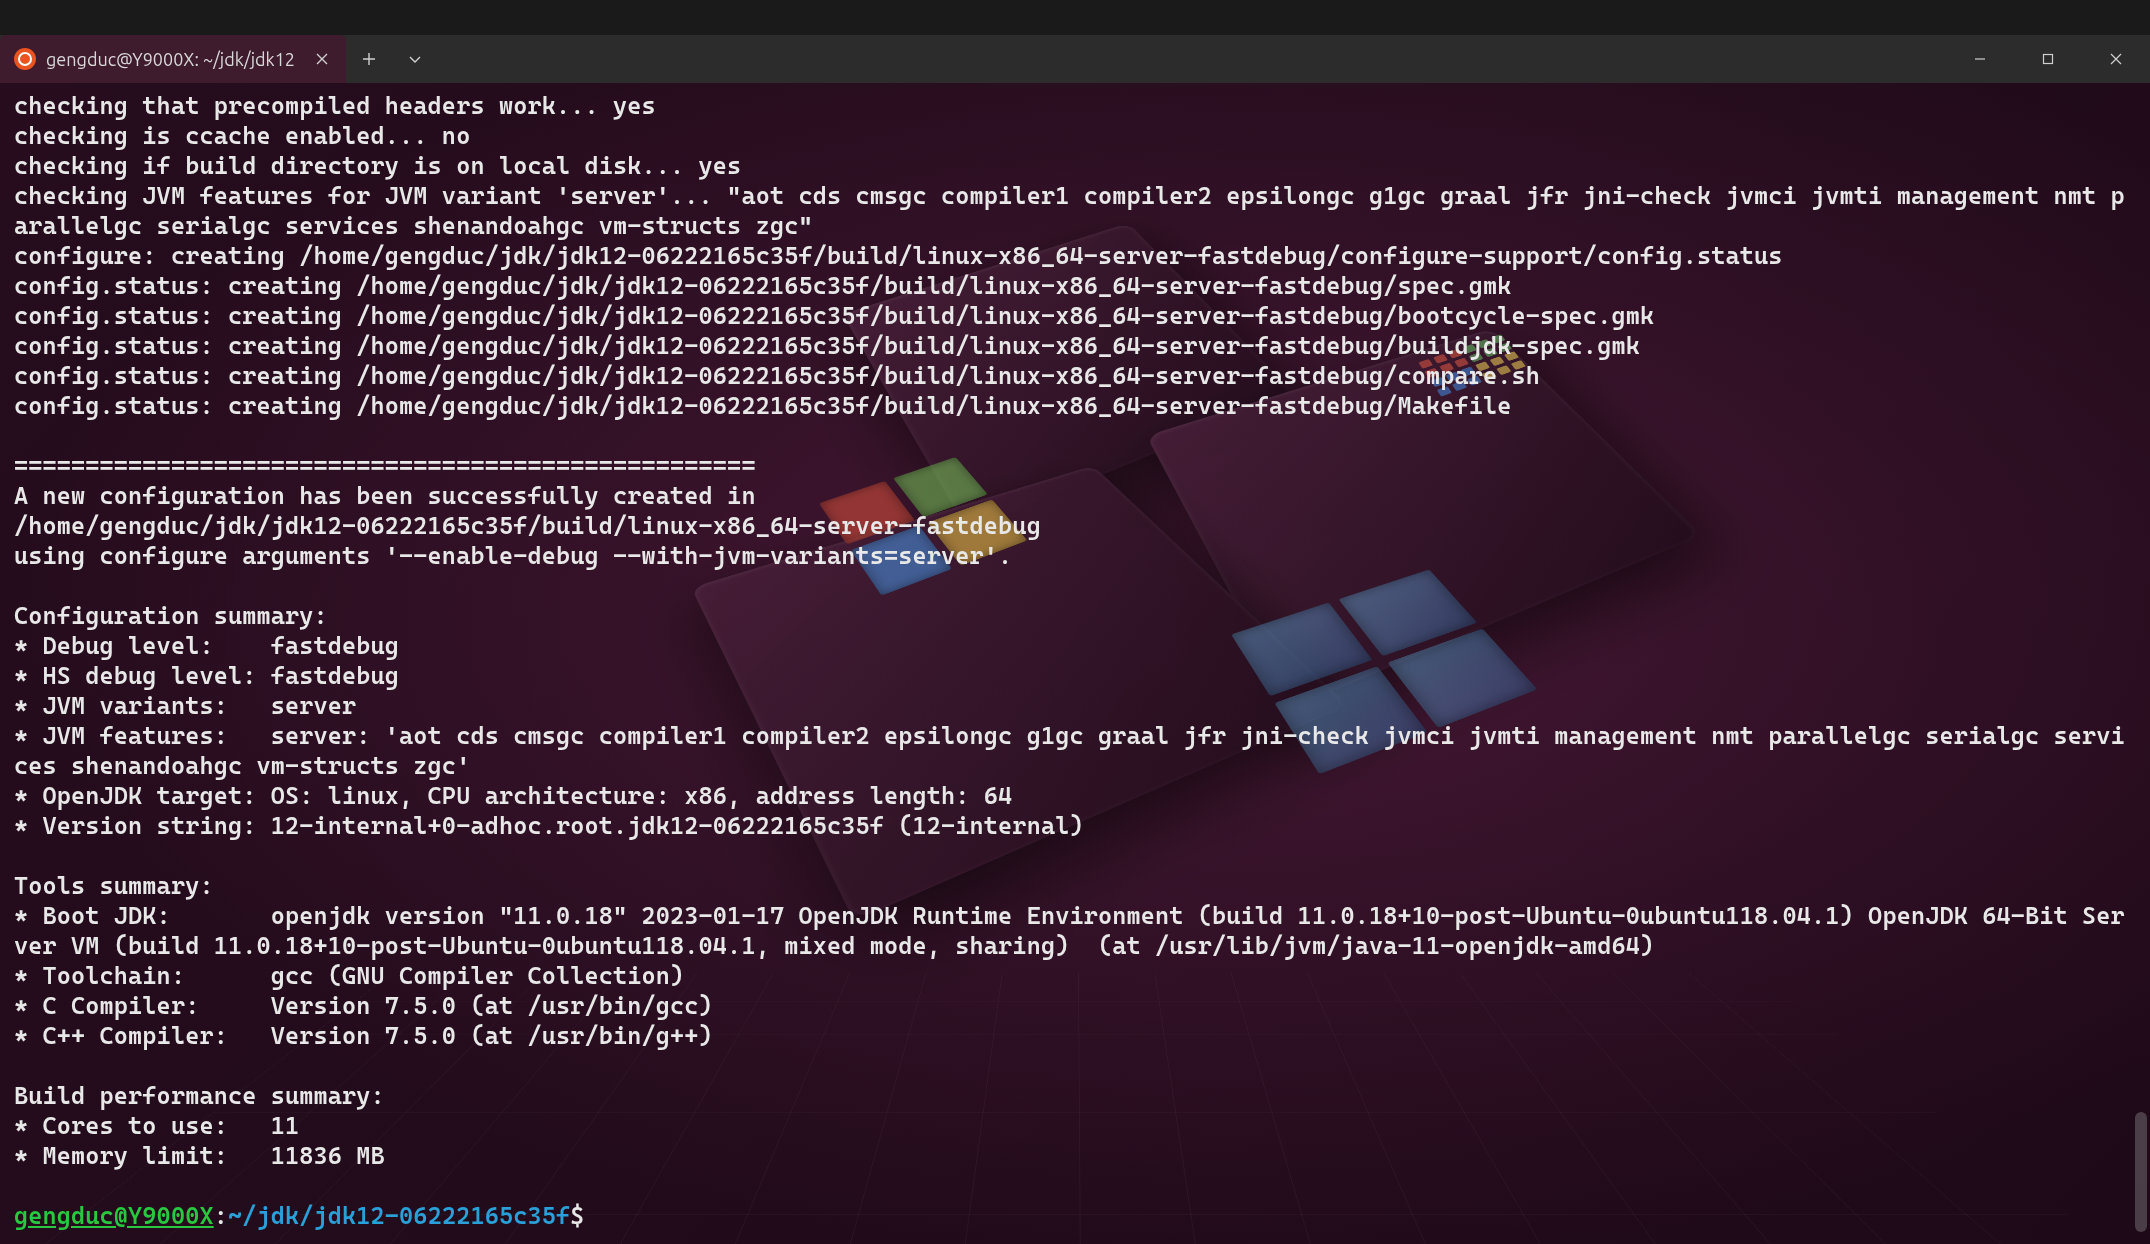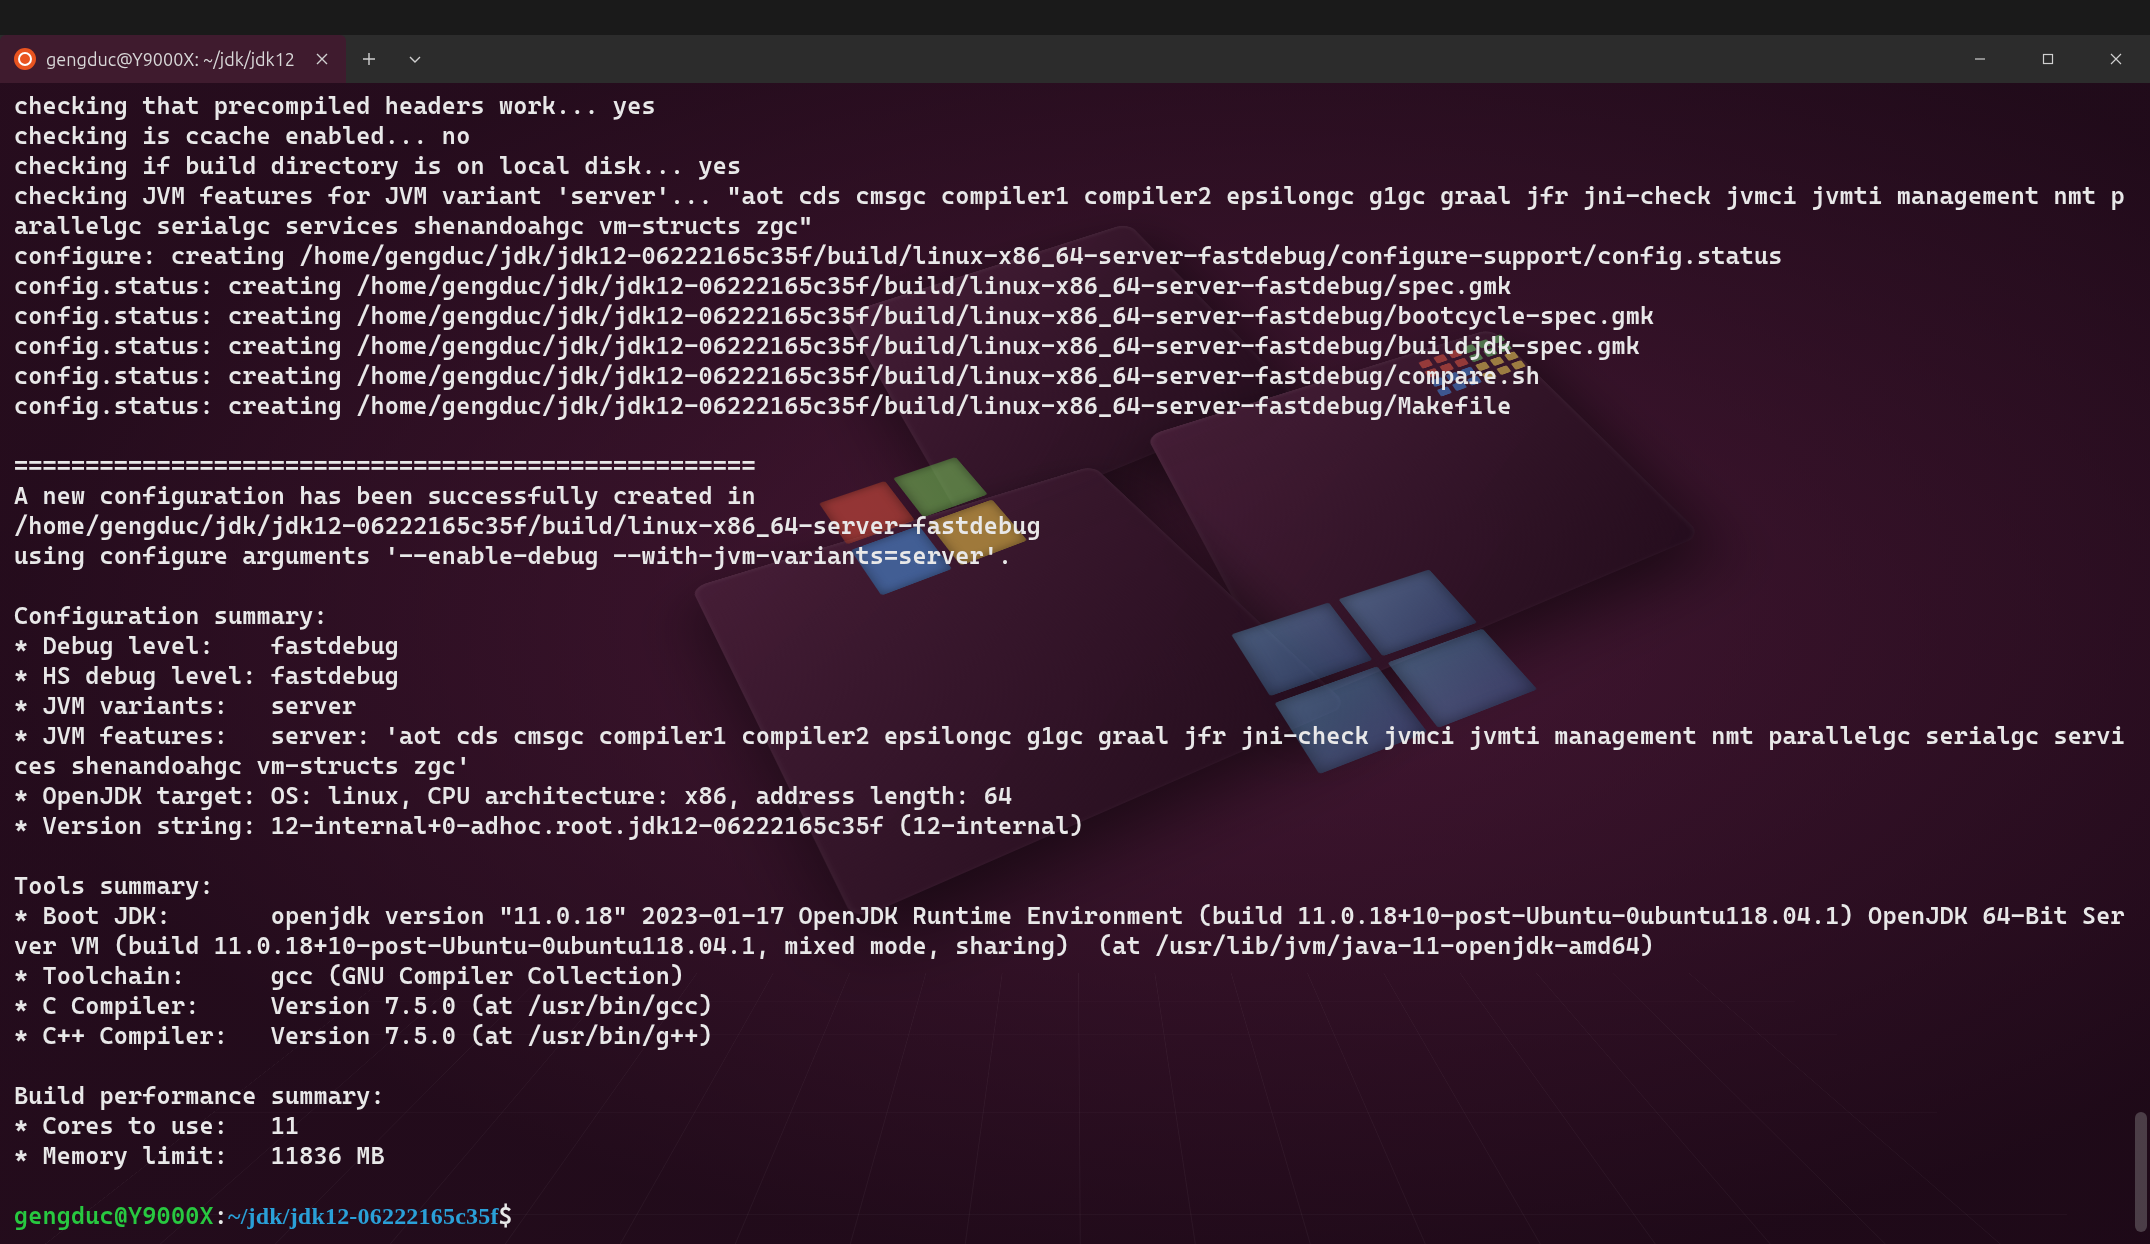--- a/index.html
+++ b/index.html
@@ -184,22 +184,22 @@
     padding: 8px 14px 10px 14px;
     font-family: "Cascadia Mono", "Cascadia Code", "Consolas", "Liberation Mono", monospace;
     font-size: 24px;
     line-height: 30px;
     font-weight: 600;
     color: #e8e8e8;
     white-space: pre-wrap;
     word-break: break-all;
     letter-spacing: 0.2px;
   }
-  .prompt-user { color: #28c840; }
-  .prompt-path { color: #2aa0d8; font-family: Liberation Serif, serif; }
+  .prompt-user { color: #28c840; text-decoration: underline; }
+  .prompt-path { color: #2aa0d8; }
   .cursor-cell {
     display:inline-block;
     width: 14px;
     height: 26px;
     vertical-align: -4px;
   }
 
   .scrollbar {
     position: absolute;
     right: 2px;

